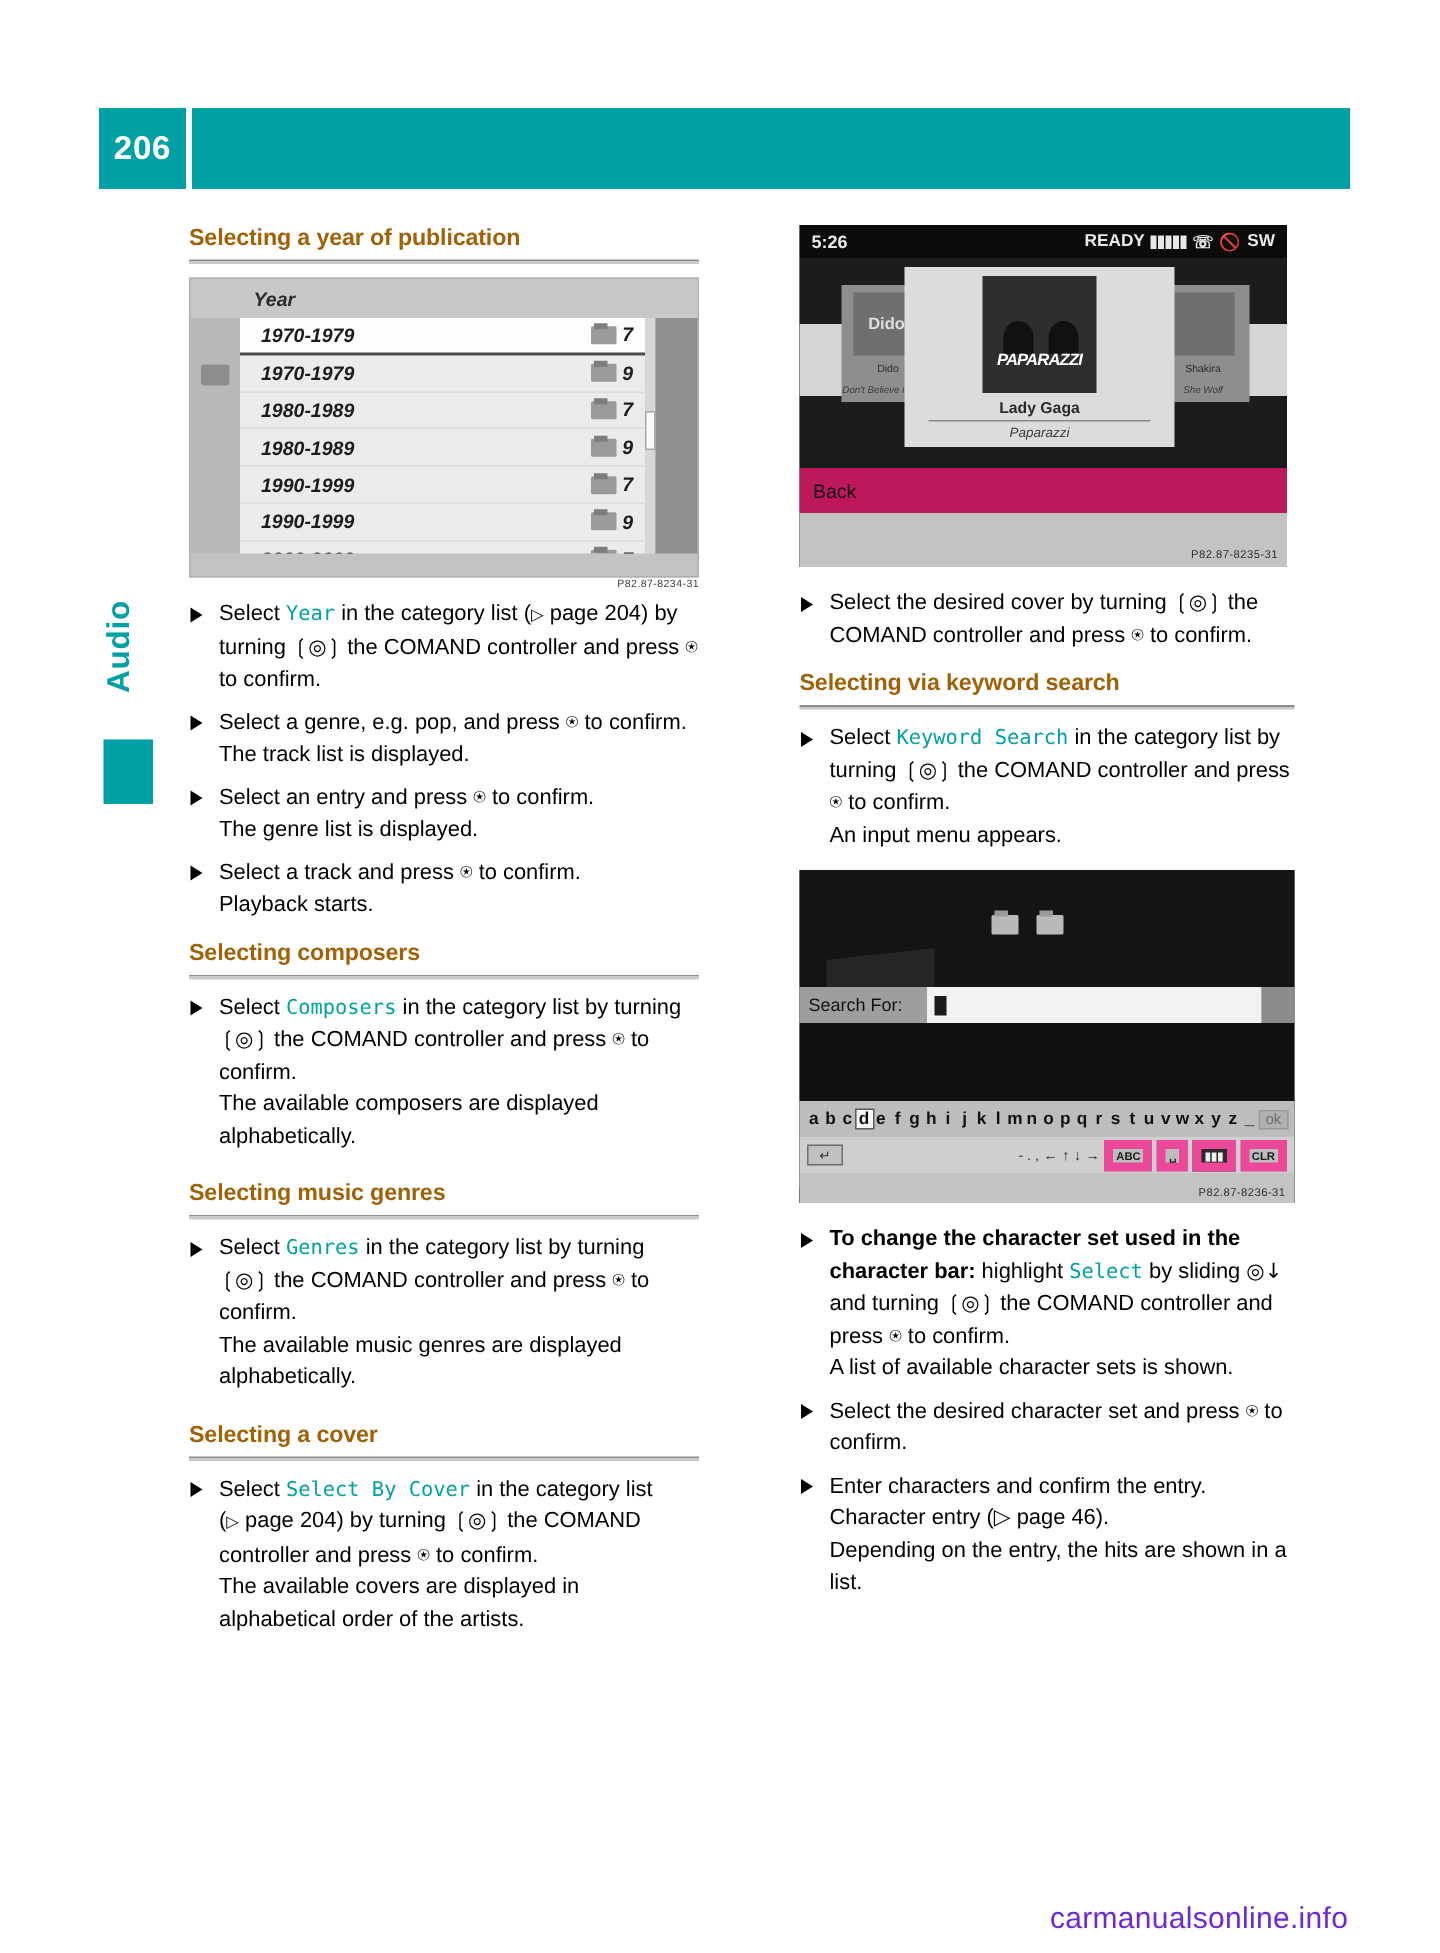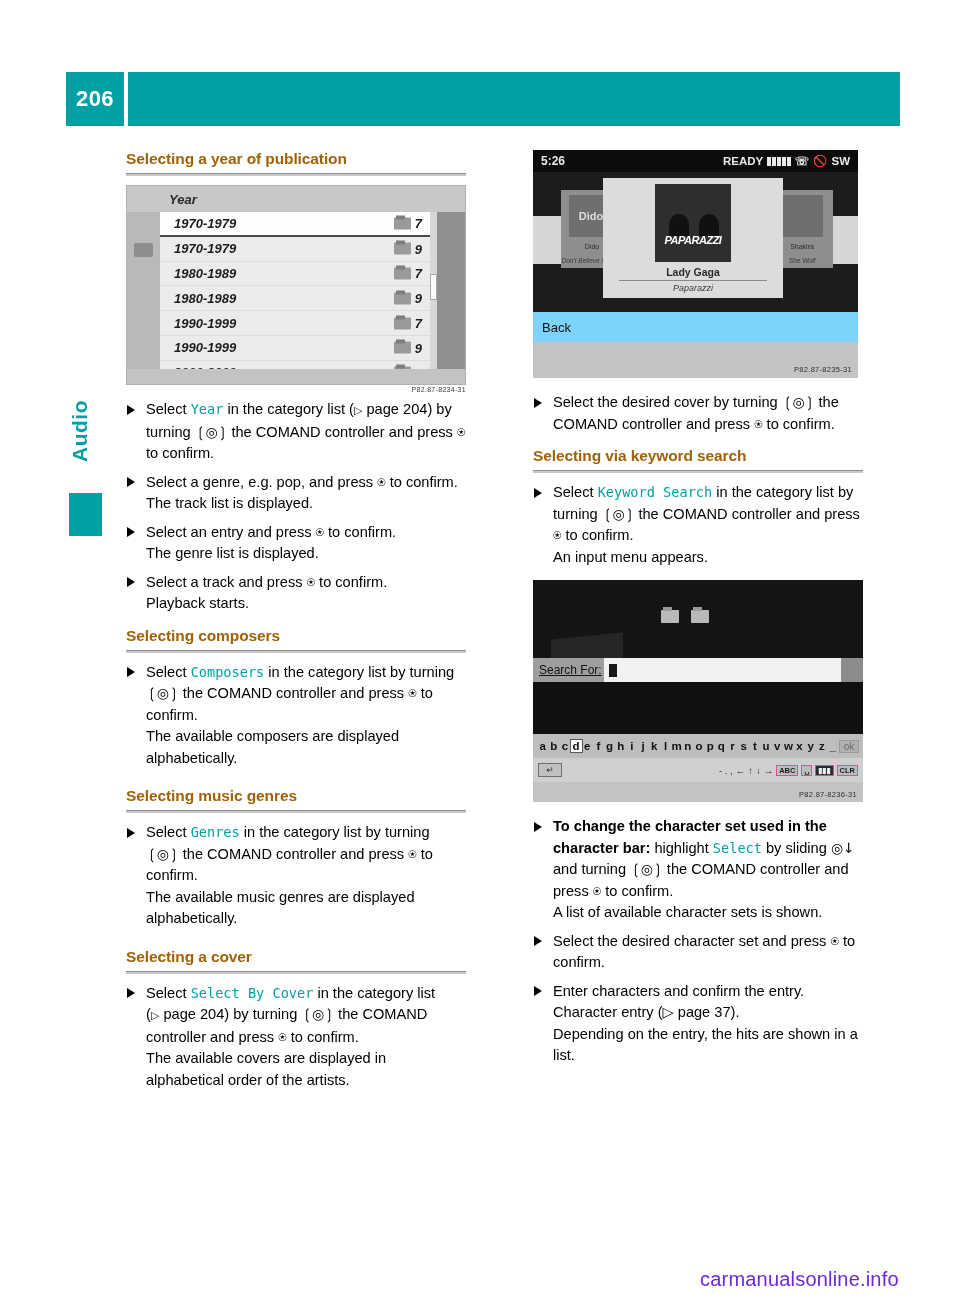--- a/index.html
+++ b/index.html
@@ -243,21 +243,21 @@
   .cf-div {
     position: absolute; left: 16px; top: 102px; width: 148px; height: 1px;
     background: #8a8a8a;
   }
   .cf-track {
     position: absolute; left: 0; top: 105px; width: 180px;
     text-align: center; font-size: 9px; color: #3a3a3a; font-style: italic;
   }
   .cf-back {
     position: absolute; left: 0; top: 162px; width: 325px; height: 30px;
-    background: #7dd3fc; display: flex; align-items: center;
+    background: #be185d; display: flex; align-items: center;
     padding-left: 9px; font-size: 13px; color: #111;
   }
   .cf-foot {
     position: absolute; left: 0; top: 192px; width: 325px; height: 36px;
     background: #c3c3c3;
   }
   .cf-foot .cap {
     position: absolute; right: 6px; bottom: 4px;
     font-size: 7.5px; color: #2f2f2f; letter-spacing: .3px;
   }
@@ -279,23 +279,22 @@
   .ks-icons .si::after { content:""; position:absolute; left:2px; top:-3px; width:9px; height:4px; background:#9a9a9a; }
   .ks-shape1 {
     position: absolute; left: 18px; top: 56px; width: 72px; height: 30px;
     background: #262626; transform: skewY(-6deg);
   }
   .ks-searchbar {
     position: absolute; left: 0; top: 78px; width: 330px; height: 24px;
     background: #9e9e9e; display: flex; align-items: center;
   }
   .ks-searchlbl {
-    font-size: 12px; color: #131313; padding: 0 2px 0 6px;
+    font-size: 12px; color: #131313; padding: 0 16px 0 6px;
     white-space: nowrap;
-    text-decoration: underline;
   }
   .ks-field {
     flex: 1; height: 24px; background: #f2f2f2;
     display: flex; align-items: center; padding-left: 5px;
   }
   .ks-caret {
     width: 8px; height: 13px; background: #1a1a1a;
     display: inline-block;
   }
   .ks-tail { width: 22px; height: 24px; background: #8c8c8c; }
@@ -331,21 +330,21 @@
   .ks-fnbar .backbtn {
     width: 24px; height: 14px; border: 1px solid #6f6f6f; background: #c0c0c0;
     display: flex; align-items: center; justify-content: center;
     font-size: 9px; color: #333;
   }
   .ks-fnbar .grp {
     margin-left: auto; display: flex; align-items: center; gap: 3px;
     font-size: 9.5px; color: #2f2f2f;
   }
   .ks-fnbar .key {
-    border: 1px solid #ec4899; background: #bdbdbd;
+    border: 6px solid #ec4899; background: #bdbdbd;
     font-size: 7.5px; padding: 0 2px; color: #1a1a1a; font-weight: bold;
   }
   .ks-fnbar .key.dark { background: #2b2b2b; color: #f0f0f0; }
   .ks-foot {
     position: absolute; left: 0; top: 202px; width: 330px; height: 20px;
     background: #c3c3c3;
   }
   .ks-foot .cap {
     position: absolute; right: 6px; bottom: 3px;
     font-size: 7.5px; color: #2f2f2f; letter-spacing: .3px;
@@ -603,19 +602,19 @@
         <div class="ks-foot">
           <span class="cap">P82.87-8236-31</span>
         </div>
       </div>
     </div>
 
     <div class="sec-block">
       <div id="R2">
           <div class="step"><span class="tri"></span><span class="bold">To change the character set used in the character bar:</span><span> highlight </span><span class="menu">Select</span><span> by sliding </span><span class="press">◎↓</span><span> and turning </span><span class="turn">❲◎❳</span><span> the COMAND controller and press </span><span class="press">⍟</span><span> to confirm.</span><div class="plain">A list of available character sets is shown.</div></div>
           <div class="step"><span class="tri"></span><span>Select the desired character set and press </span><span class="press">⍟</span><span> to confirm.</span></div>
-          <div class="step"><span class="tri"></span><span>Enter characters and confirm the entry.</span><div class="plain">Character entry (▷ page 37).</div><div class="plain">Depending on the entry, the hits are shown in a list.</div></div>
+          <div class="step"><span class="tri"></span><span>Enter characters and confirm the entry.</span><div class="plain">Character entry (▷ page 46).</div><div class="plain">Depending on the entry, the hits are shown in a list.</div></div>
         </div>
     </div>
   </div>
 
   <div class="watermark">carmanualsonline.info</div>
 </div>
 
 </body></html>

